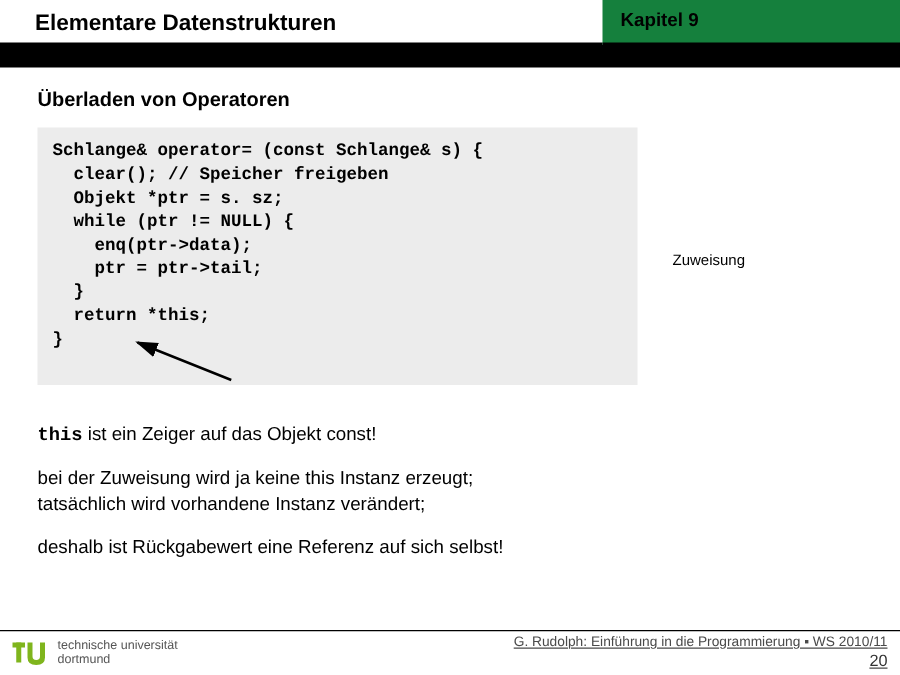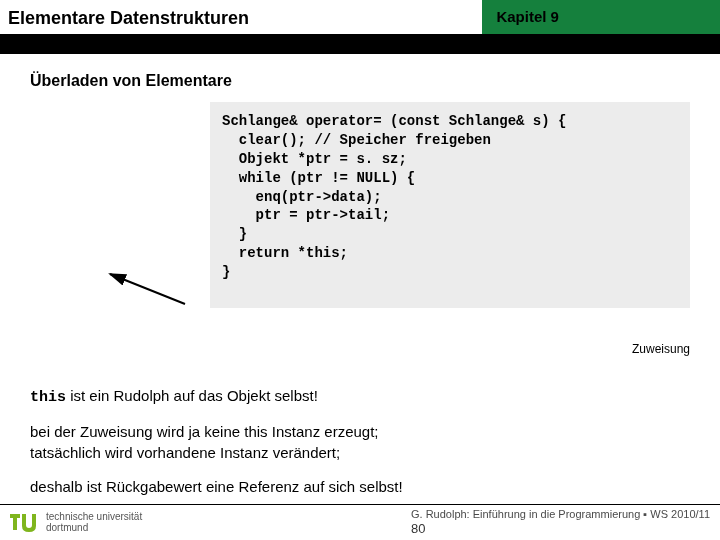--- a/index.html
+++ b/index.html
@@ -14,21 +14,21 @@
   .header {
     display: flex;
     height: 36px;
   }
   .header-left {
     flex: 0 0 67%;
     background: #ffffff;
     color: #000;
     font-size: 18px;
     font-weight: bold;
-    padding: 8px 8px;
+    padding: 8px 28px;
     border-bottom: 2px solid #000;
   }
   .header-right {
     flex: 1;
     background: #15803d;
     color: #000;
     font-size: 15px;
     font-weight: bold;
     padding: 8px 14px;
     border-bottom: 2px solid #000;
@@ -40,23 +40,22 @@
   .content {
     padding: 18px 30px 0 30px;
   }
   .section-title {
     font-size: 16px;
     font-weight: bold;
     margin-bottom: 12px;
   }
   .code-row {
     display: flex;
-    align-items: flex-end;
+    align-items: center;
     gap: 28px;
-    flex-direction: column;
   }
   .code-box {
     background: #ececec;
     padding: 10px 12px 26px 12px;
     font-family: "Courier New", monospace;
     font-size: 14px;
     font-weight: bold;
     line-height: 1.35;
     white-space: pre;
     position: relative;
@@ -93,38 +92,40 @@
     align-items: center;
     gap: 8px;
     justify-content: flex-end;
   }
   .logo-text {
     line-height: 1.05;
     font-size: 10px;
     color: #555;
   }
   .footer-right {
+    text-align: right;
     line-height: 1.2;
+    text-decoration: underline;
   }
   .page-num {
     font-size: 13px;
     color: #333;
   }
 </style>
 </head>
 <body>
 
 <div class="header">
   <div class="header-left">Elementare Datenstrukturen</div>
   <div class="header-right">Kapitel 9</div>
 </div>
 <div class="black-strip"></div>
 
 <div class="content">
-  <div class="section-title">Überladen von Elementare</div>
+  <div class="section-title">Überladen von Operatoren</div>
 
   <div class="code-row">
     <div class="code-box">Schlange&amp; operator= (const Schlange&amp; s) {
   clear(); // Speicher freigeben
   Objekt *ptr = s. sz;
   while (ptr != NULL) {
     enq(ptr-&gt;data);
     ptr = ptr-&gt;tail;
   }
   return *this;
@@ -136,21 +137,21 @@
     <defs>
       <marker id="ah" markerWidth="10" markerHeight="10" refX="8" refY="3" orient="auto">
         <path d="M0,0 L9,3 L0,6 Z" fill="#000"></path>
       </marker>
     </defs>
     <line x1="85" y1="36" x2="10" y2="6" stroke="#000" stroke-width="2" marker-end="url(#ah)"></line>
   </svg>
 
   <div class="explain">
     <p>
-      <span class="mono">this</span><span> ist ein Rudolph auf das Objekt selbst!</span>
+      <span class="mono">this</span><span> ist ein Zeiger auf das Objekt const!</span>
     </p>
     <p style="white-space:pre-line;">bei der Zuweisung wird ja keine this Instanz erzeugt;
 tatsächlich wird vorhandene Instanz verändert;</p>
     <p>deshalb ist Rückgabewert eine Referenz auf sich selbst!</p>
   </div>
 </div>
 
 <div class="footer">
   <div class="logo">
     <svg width="30" height="26" viewBox="0 0 30 26">
@@ -159,15 +160,15 @@
       <rect x="5" y="4" width="4" height="16" fill="#7fb51d"></rect>
       <path d="M14 4 v12 q0 6 7 6 q7 0 7 -6 v-12 h-4 v11 q0 3 -3 3 q-3 0 -3 -3 v-11 z" fill="#7fb51d"></path>
     </svg>
     <div class="logo-text">
       <div>technische universität</div>
       <div>dortmund</div>
     </div>
   </div>
   <div class="footer-right">
     <div>G. Rudolph: Einführung in die Programmierung ▪ WS 2010/11</div>
-    <div class="page-num">80</div>
+    <div class="page-num">20</div>
   </div>
 </div>
 
 </body></html>

